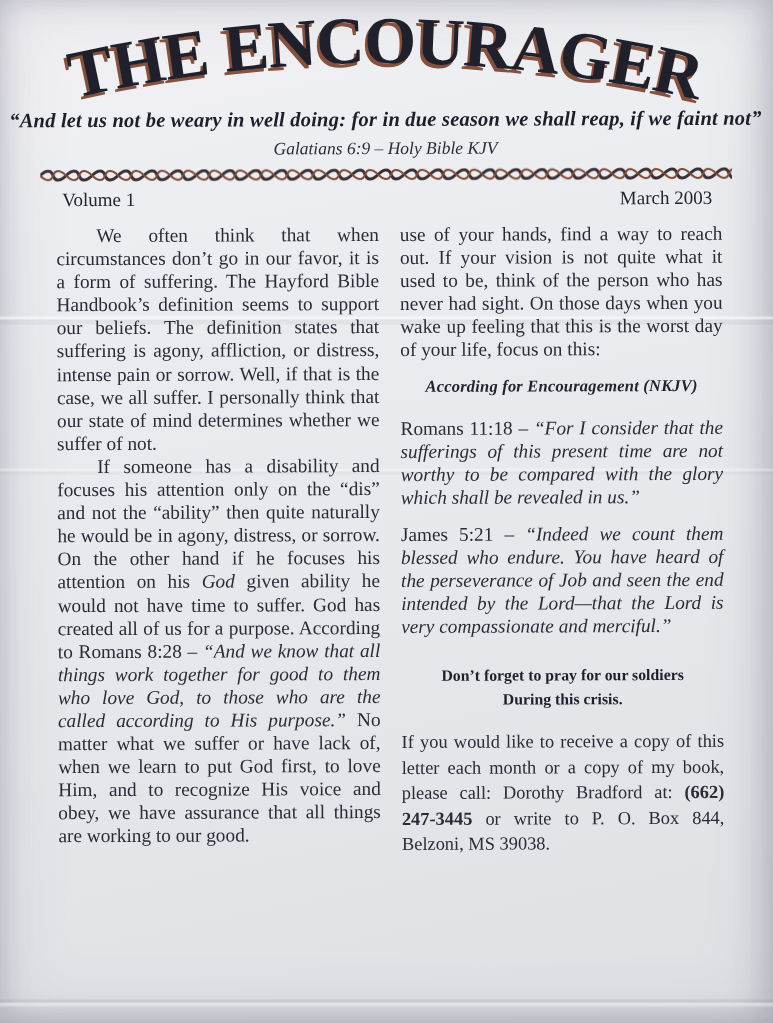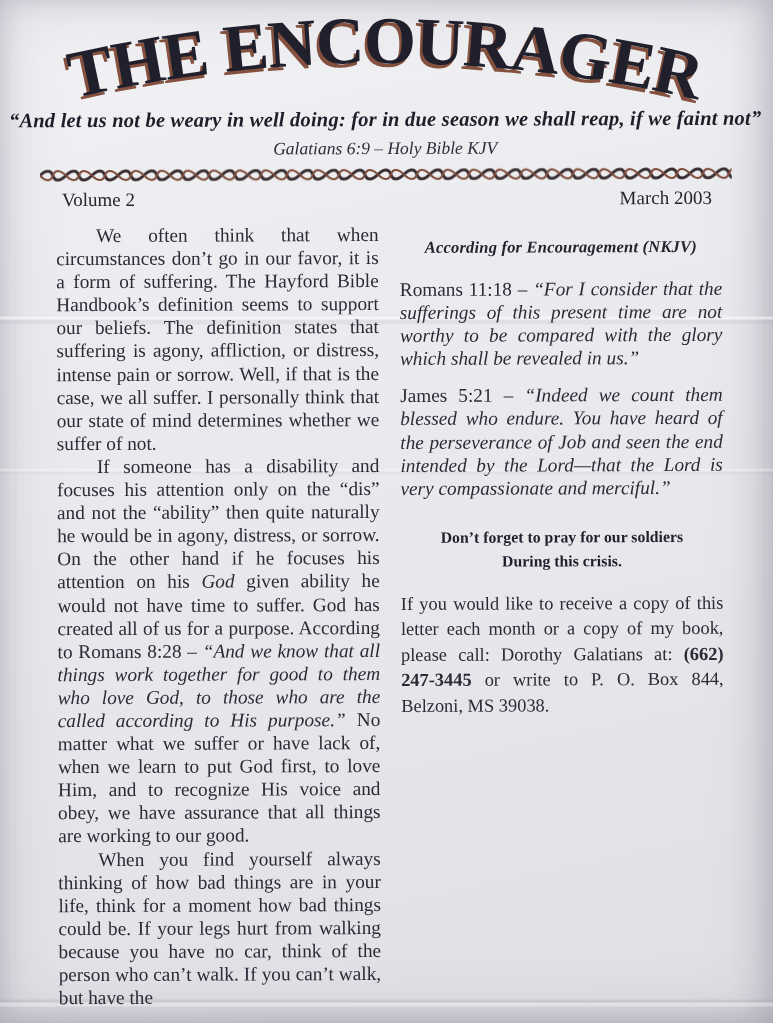--- a/index.html
+++ b/index.html
@@ -148,44 +148,44 @@
         <defs>
           <pattern id="rope" width="26" height="13" patternUnits="userSpaceOnUse">
             <path d="M0,6.5 C6,0.5 11,0.5 13,6.5 C15,12.5 20,12.5 26,6.5" stroke="#3a2e31" stroke-width="3" fill="none"></path>
             <path d="M0,6.5 C6,12.5 11,12.5 13,6.5 C15,0.5 20,0.5 26,6.5" stroke="#7d4a39" stroke-width="2.1" fill="none"></path>
           </pattern>
         </defs>
         <rect x="0" y="0" width="692" height="13" fill="url(#rope)"></rect>
       </svg>
 
       <div class="issue-row">
-        <span>Volume 2</span>
+        <span>Volume 1</span>
         <span>March 2003</span>
       </div>
     </header>
 
     <main class="columns">
 
       <div class="col">
         <p class="indent">We often think that when circumstances don’t go in our favor, it is a form of suffering.  The Hayford Bible Handbook’s definition seems to support our beliefs.  The definition states that suffering is agony, affliction, or distress, intense pain or sorrow.  Well, if that is the case, we all suffer.  I personally think that our state of mind determines whether we suffer of not.</p>
         <p class="indent"><span>If someone has a disability and focuses his attention only on the “dis” and not the “ability” then quite naturally he would be in agony, distress, or sorrow. On the other hand if he focuses his attention on his </span><span class="it">God</span><span> given ability he would not have time to suffer.  God has created all of us for a purpose.  According to Romans 8:28 – </span><span class="it">“And we know that all things work together for good to them who love God, to those who are the called according to His purpose.”</span><span> No matter what we suffer or have lack of, when we learn to put God first, to love Him, and to recognize His voice and obey, we have assurance that all things are working to our good.</span></p>
-        <p class="indent">When you find yourself always thinking of how bad things are in your life, think for a moment how bad things could be.  If your legs hurt from walking because you have no car, think of the person who can’t walk.  If you can’t walk, but have the</p>
       </div>
 
       <div class="col">
+        <p>use of your hands, find a way to reach out.  If your vision is not quite what it used to be, think of the person who has never had sight.  On those days when you wake up feeling that this is the worst day of your life, focus on this:</p>
 
         <h2 class="scriptures-heading"><span>According for Encouragement</span><span> (NKJV)</span></h2>
 
         <p class="scripture-block"><span>Romans 11:18 – </span><span class="it">“For I consider that the sufferings of this present time are not worthy to be compared with the glory which shall be revealed in us.”</span></p>
 
         <p class="scripture-block"><span>James 5:21 – </span><span class="it">“Indeed we count them blessed who endure.  You have heard of the perseverance of Job and seen the end intended by the Lord—that the Lord is very compassionate and merciful.”</span></p>
 
         <div class="soldiers-note">
           <div>Don’t forget to pray for our soldiers</div>
           <div>During this crisis.</div>
         </div>
 
-        <p class="contact"><span>If you would like to receive a copy of this letter each month or a copy of my book, please call: </span><span>Dorothy Galatians at:  </span><span class="b">(662) 247-3445</span><span> or write to P. O. Box 844, Belzoni, MS  39038.</span></p>
+        <p class="contact"><span>If you would like to receive a copy of this letter each month or a copy of my book, please call: </span><span>Dorothy Bradford at:  </span><span class="b">(662) 247-3445</span><span> or write to P. O. Box 844, Belzoni, MS  39038.</span></p>
       </div>
 
     </main>
   </div>
 </div>
 
 </body></html>

